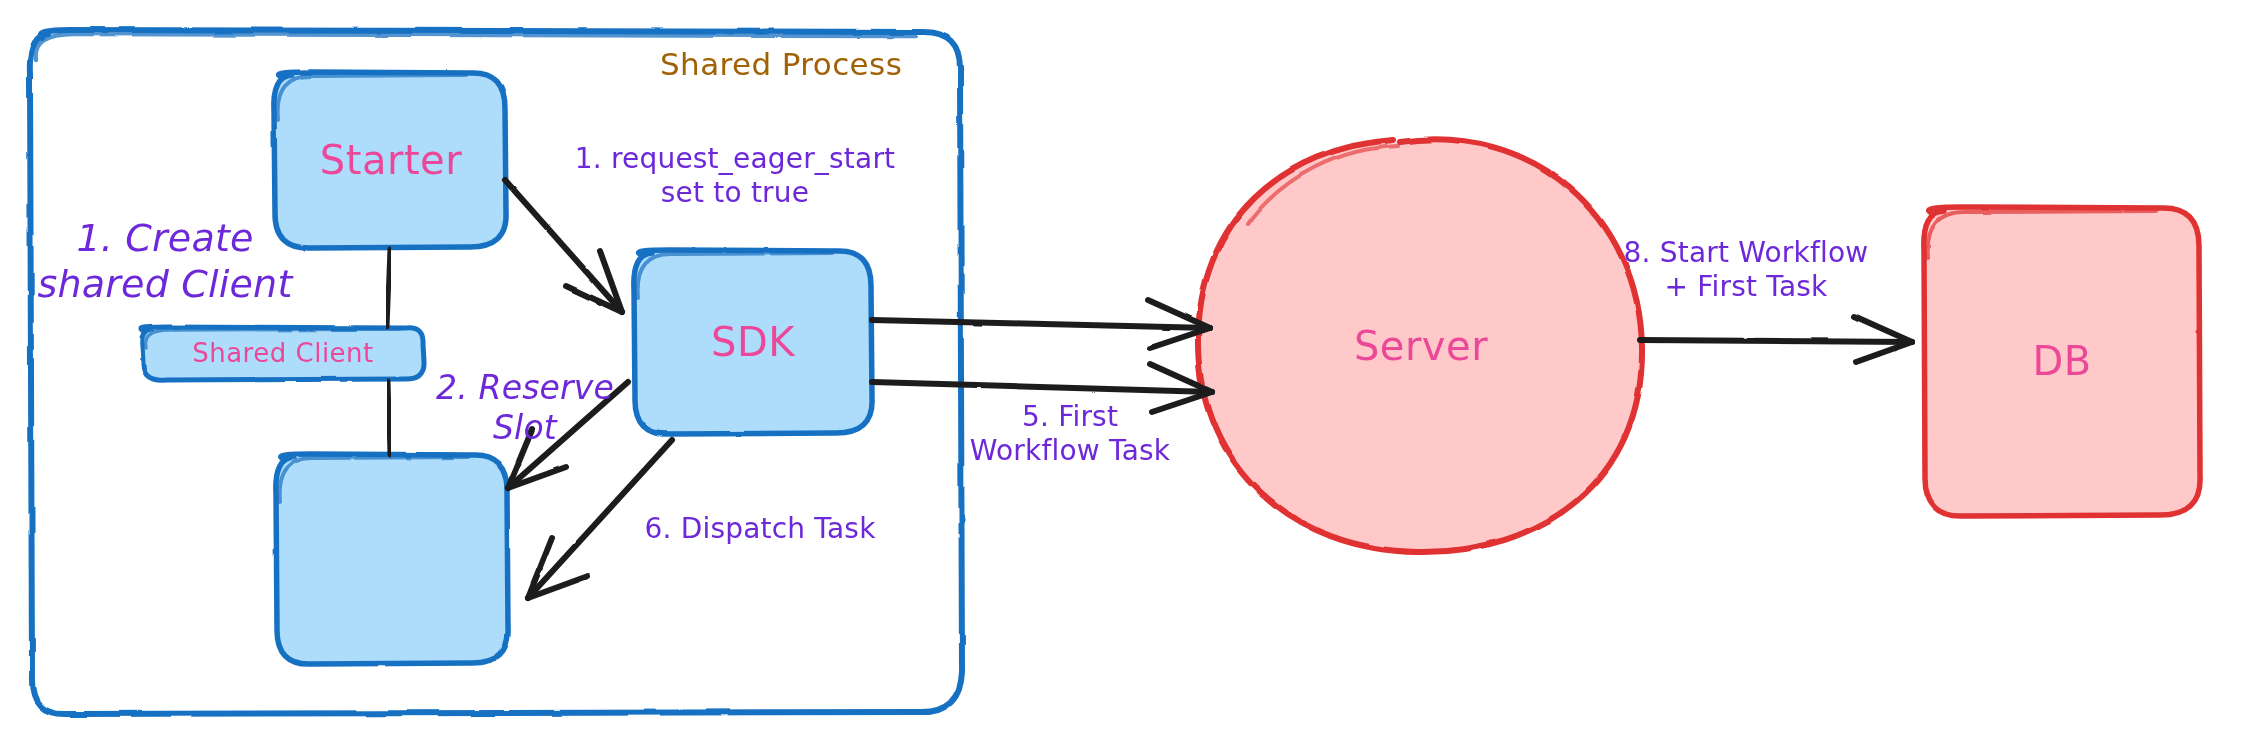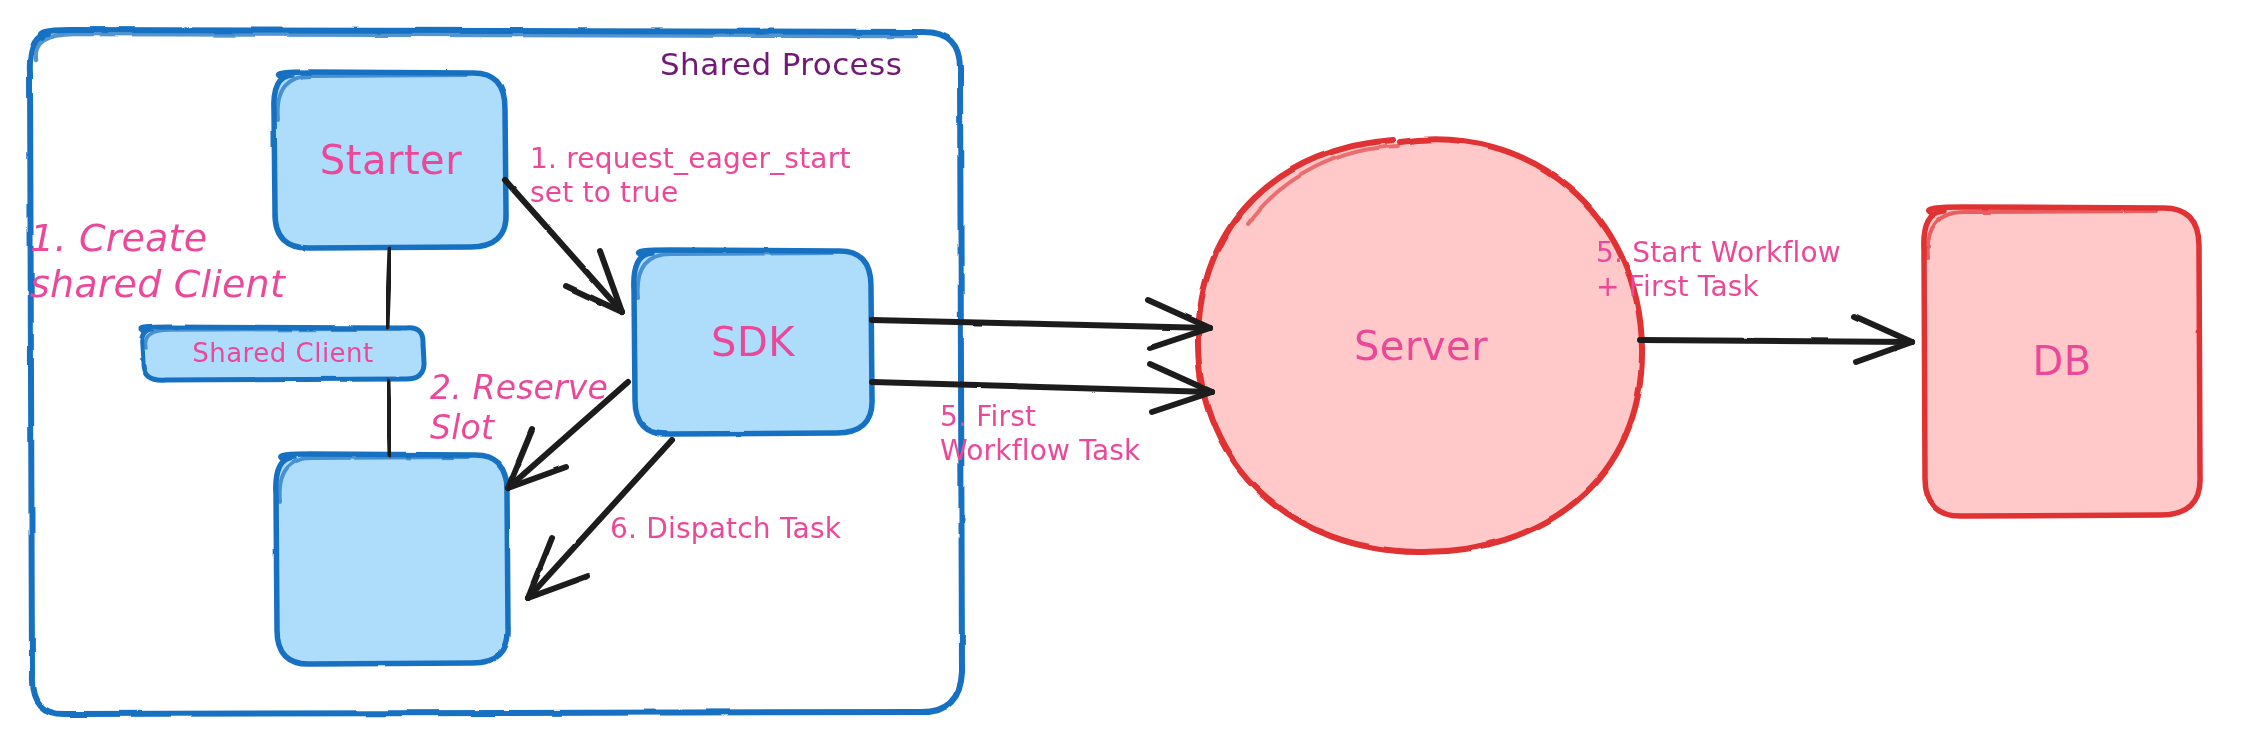--- a/index.html
+++ b/index.html
@@ -19,40 +19,41 @@
     height: 754px;
     background: #ffffff;
   }
   #canvas > svg {
     position: absolute;
     top: 0;
     left: 0;
   }
   .lbl {
     position: absolute;
-    color: #ec4899;
+    color: #6d28d9;
     font-family: "DejaVu Sans", sans-serif;
     line-height: 1.22;
     white-space: pre;
+    text-align: center;
     letter-spacing: 0.2px;
   }
   .node-label {
     position: absolute;
     display: flex;
     align-items: center;
     justify-content: center;
     color: #ec4899;
     font-family: "DejaVu Sans", sans-serif;
     white-space: pre;
     text-align: center;
     letter-spacing: 0.5px;
   }
   .group-title {
     position: absolute;
-    color: #701a75;
+    color: #a16207;
     font-family: "DejaVu Sans", sans-serif;
     white-space: pre;
     letter-spacing: 0.4px;
   }
 </style>
 </head>
 <body>
 
 <div id="canvas">
 
@@ -168,21 +169,21 @@
   <div class="lbl" style="left:30px; top:215px; width:270px; font-size:38px;font-style:italic;">1. Create
 shared Client</div>
 
   <div class="lbl" style="left:530px; top:142px; width:410px; font-size:28px;">1. request_eager_start
 set to true</div>
 
   <div class="lbl" style="left:430px; top:368px; width:190px; font-size:33px;font-style:italic;">2. Reserve
 Slot</div>
 
 
-  <div class="lbl" style="left:1596px; top:236px; width:300px; font-size:28px;">5. Start Workflow
+  <div class="lbl" style="left:1596px; top:236px; width:300px; font-size:28px;">8. Start Workflow
 + First Task</div>
 
   <div class="lbl" style="left:940px; top:400px; width:260px; font-size:28px;">5. First
 Workflow Task</div>
 
   <div class="lbl" style="left:610px; top:512px; width:300px; font-size:28px;">6. Dispatch Task</div>
 
 </div>
 
 </body></html>

